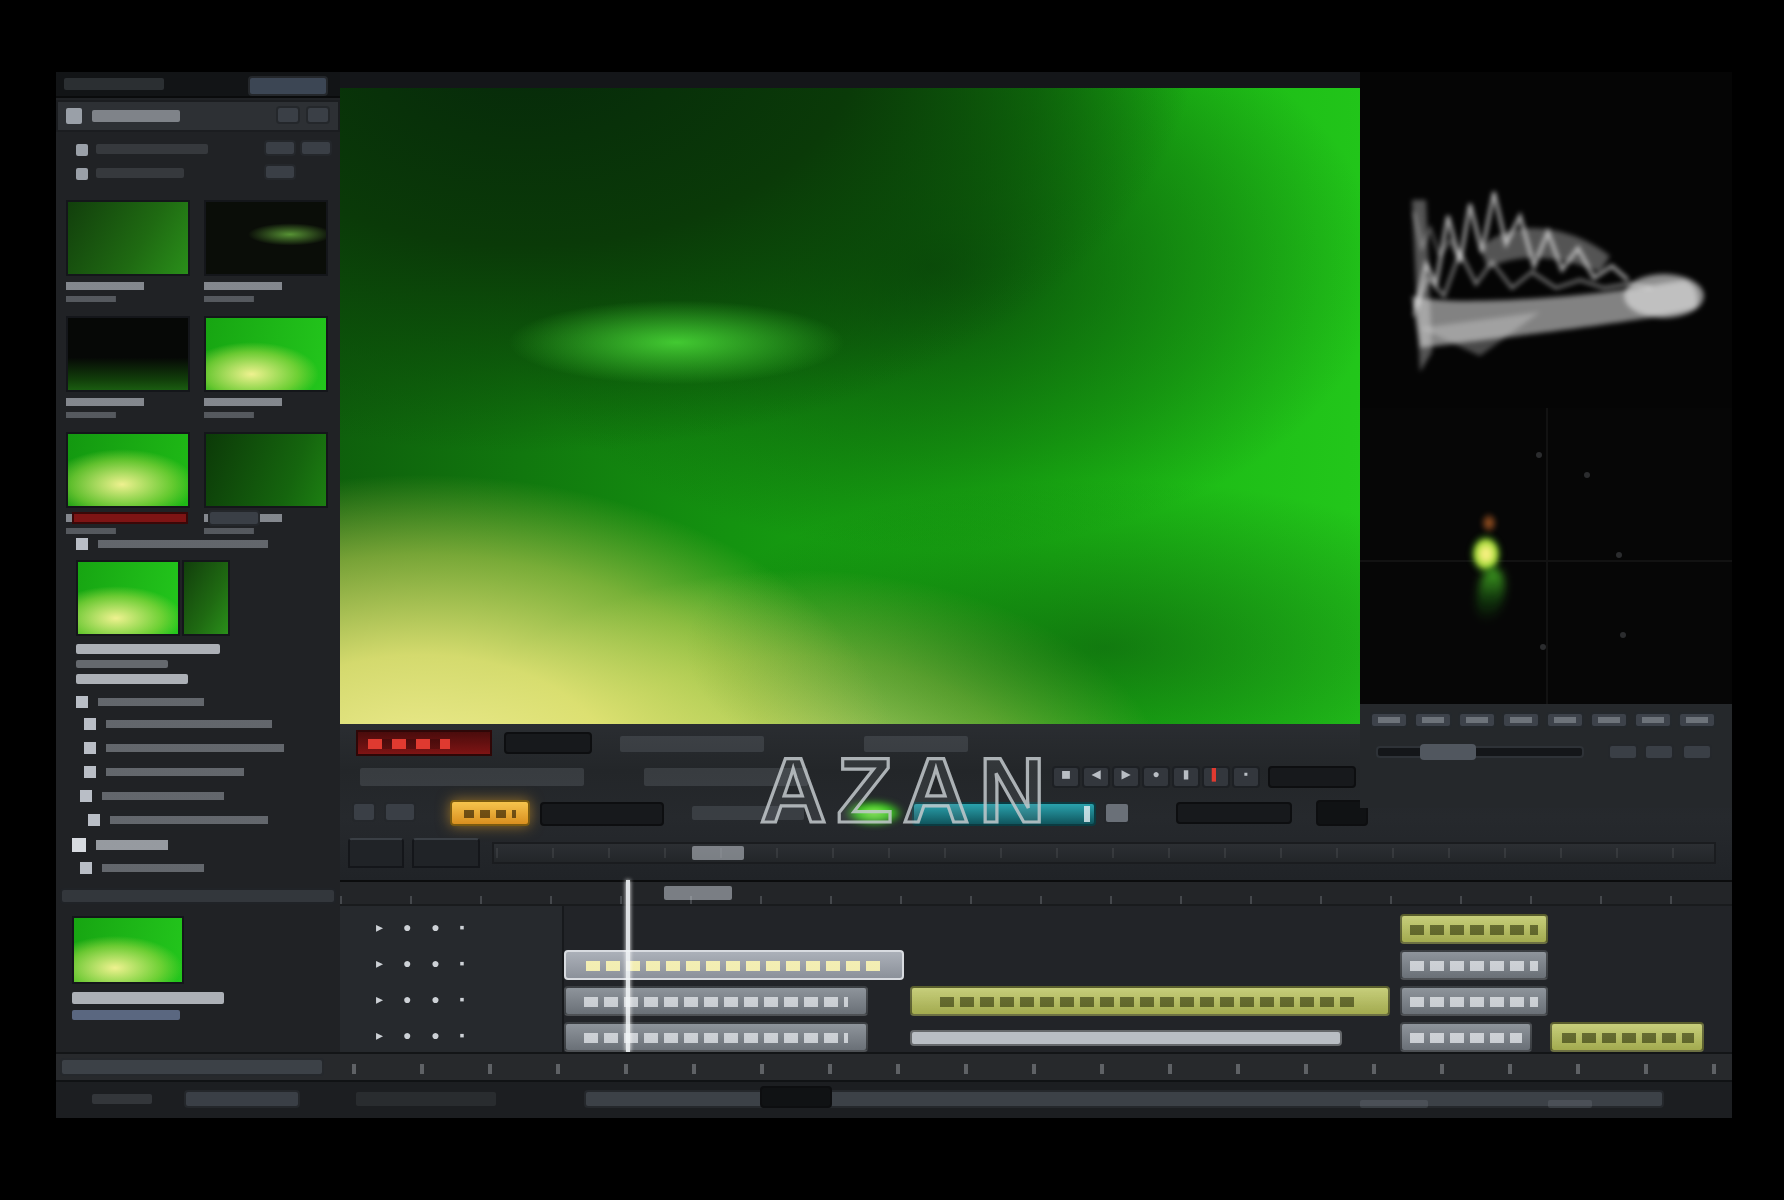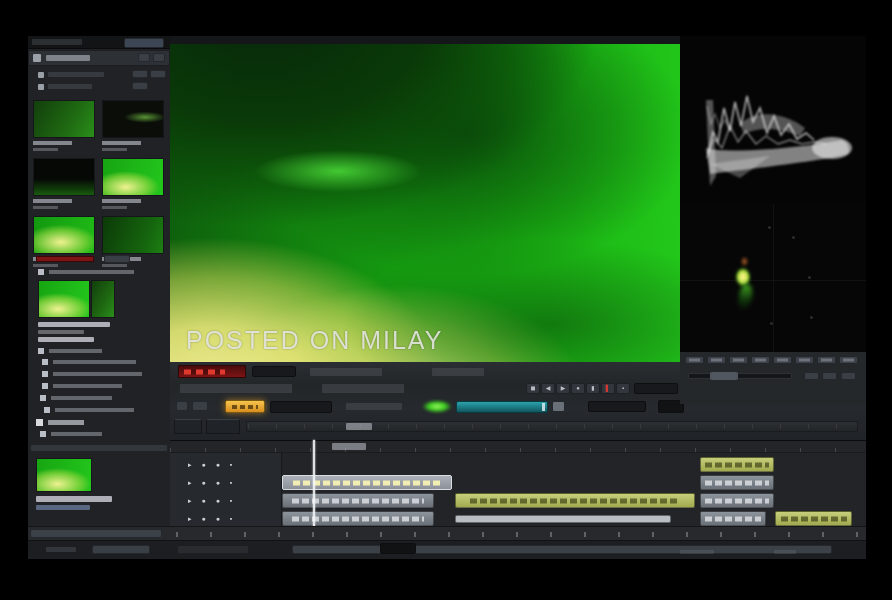--- a/index.html
+++ b/index.html
@@ -171,21 +171,20 @@
       <div class="it treerow" style="left: 12px; top: 394px; width: 62px; height: 8px;"></div>
       <div class="it divider" style="left: 2px; top: 408px; width: 138px; height: 8px;"></div>
       <div class="it imgpane v-br" style="left: 8px; top: 422px; width: 56px; height: 34px;"></div>
       <div class="it capline strong" style="left: 8px; top: 460px; width: 76px; height: 6px;"></div>
       <div class="it capline blue" style="left: 8px; top: 469px; width: 54px; height: 5px;"></div>
     </div>
 
   <div class="viewer-top"></div>
 
   <div class="viewer"></div>
-  <div class="wm1">POSTED ON MILAY</div>
 
   <div class="toolbars">
       <div class="it reddisp" style="left: 8px; top: 3px; width: 68px; height: 13px;"></div>
       <div class="it dbtn" style="left: 82px; top: 4px; width: 44px; height: 11px;"></div>
       <div class="it fseg" style="left: 140px; top: 6px; width: 72px; height: 8px;"></div>
       <div class="it fseg" style="left: 262px; top: 6px; width: 52px; height: 8px;"></div>
       <div class="it fseg" style="left: 10px; top: 22px; width: 112px; height: 9px;"></div>
       <div class="it fseg" style="left: 152px; top: 22px; width: 82px; height: 9px;"></div>
       <div class="it tbtn" style="left: 356px; top: 21px; width: 14px; height: 11px;">◼</div>
       <div class="it tbtn" style="left: 371px; top: 21px; width: 14px; height: 11px;">◀</div>
@@ -286,13 +285,14 @@
   <div class="statusrow2">
       <div class="it fseg" style="left: 18px; top: 6px; width: 30px; height: 5px;"></div>
       <div class="it mbtn" style="left: 64px; top: 4px; width: 58px; height: 9px;"></div>
       <div class="it fseg dim" style="left: 150px; top: 5px; width: 70px; height: 7px;"></div>
       <div class="it hscroll" style="left: 264px; top: 4px; width: 540px; height: 9px;"></div>
       <div class="it dbtn dark" style="left: 352px; top: 2px; width: 36px; height: 11px;"></div>
       <div class="it fseg" style="left: 652px; top: 9px; width: 34px; height: 4px;"></div>
       <div class="it fseg" style="left: 746px; top: 9px; width: 22px; height: 4px;"></div>
     </div>
 
+  <div class="wm2">AZAN</div>
 </div>
 
 </body></html>

